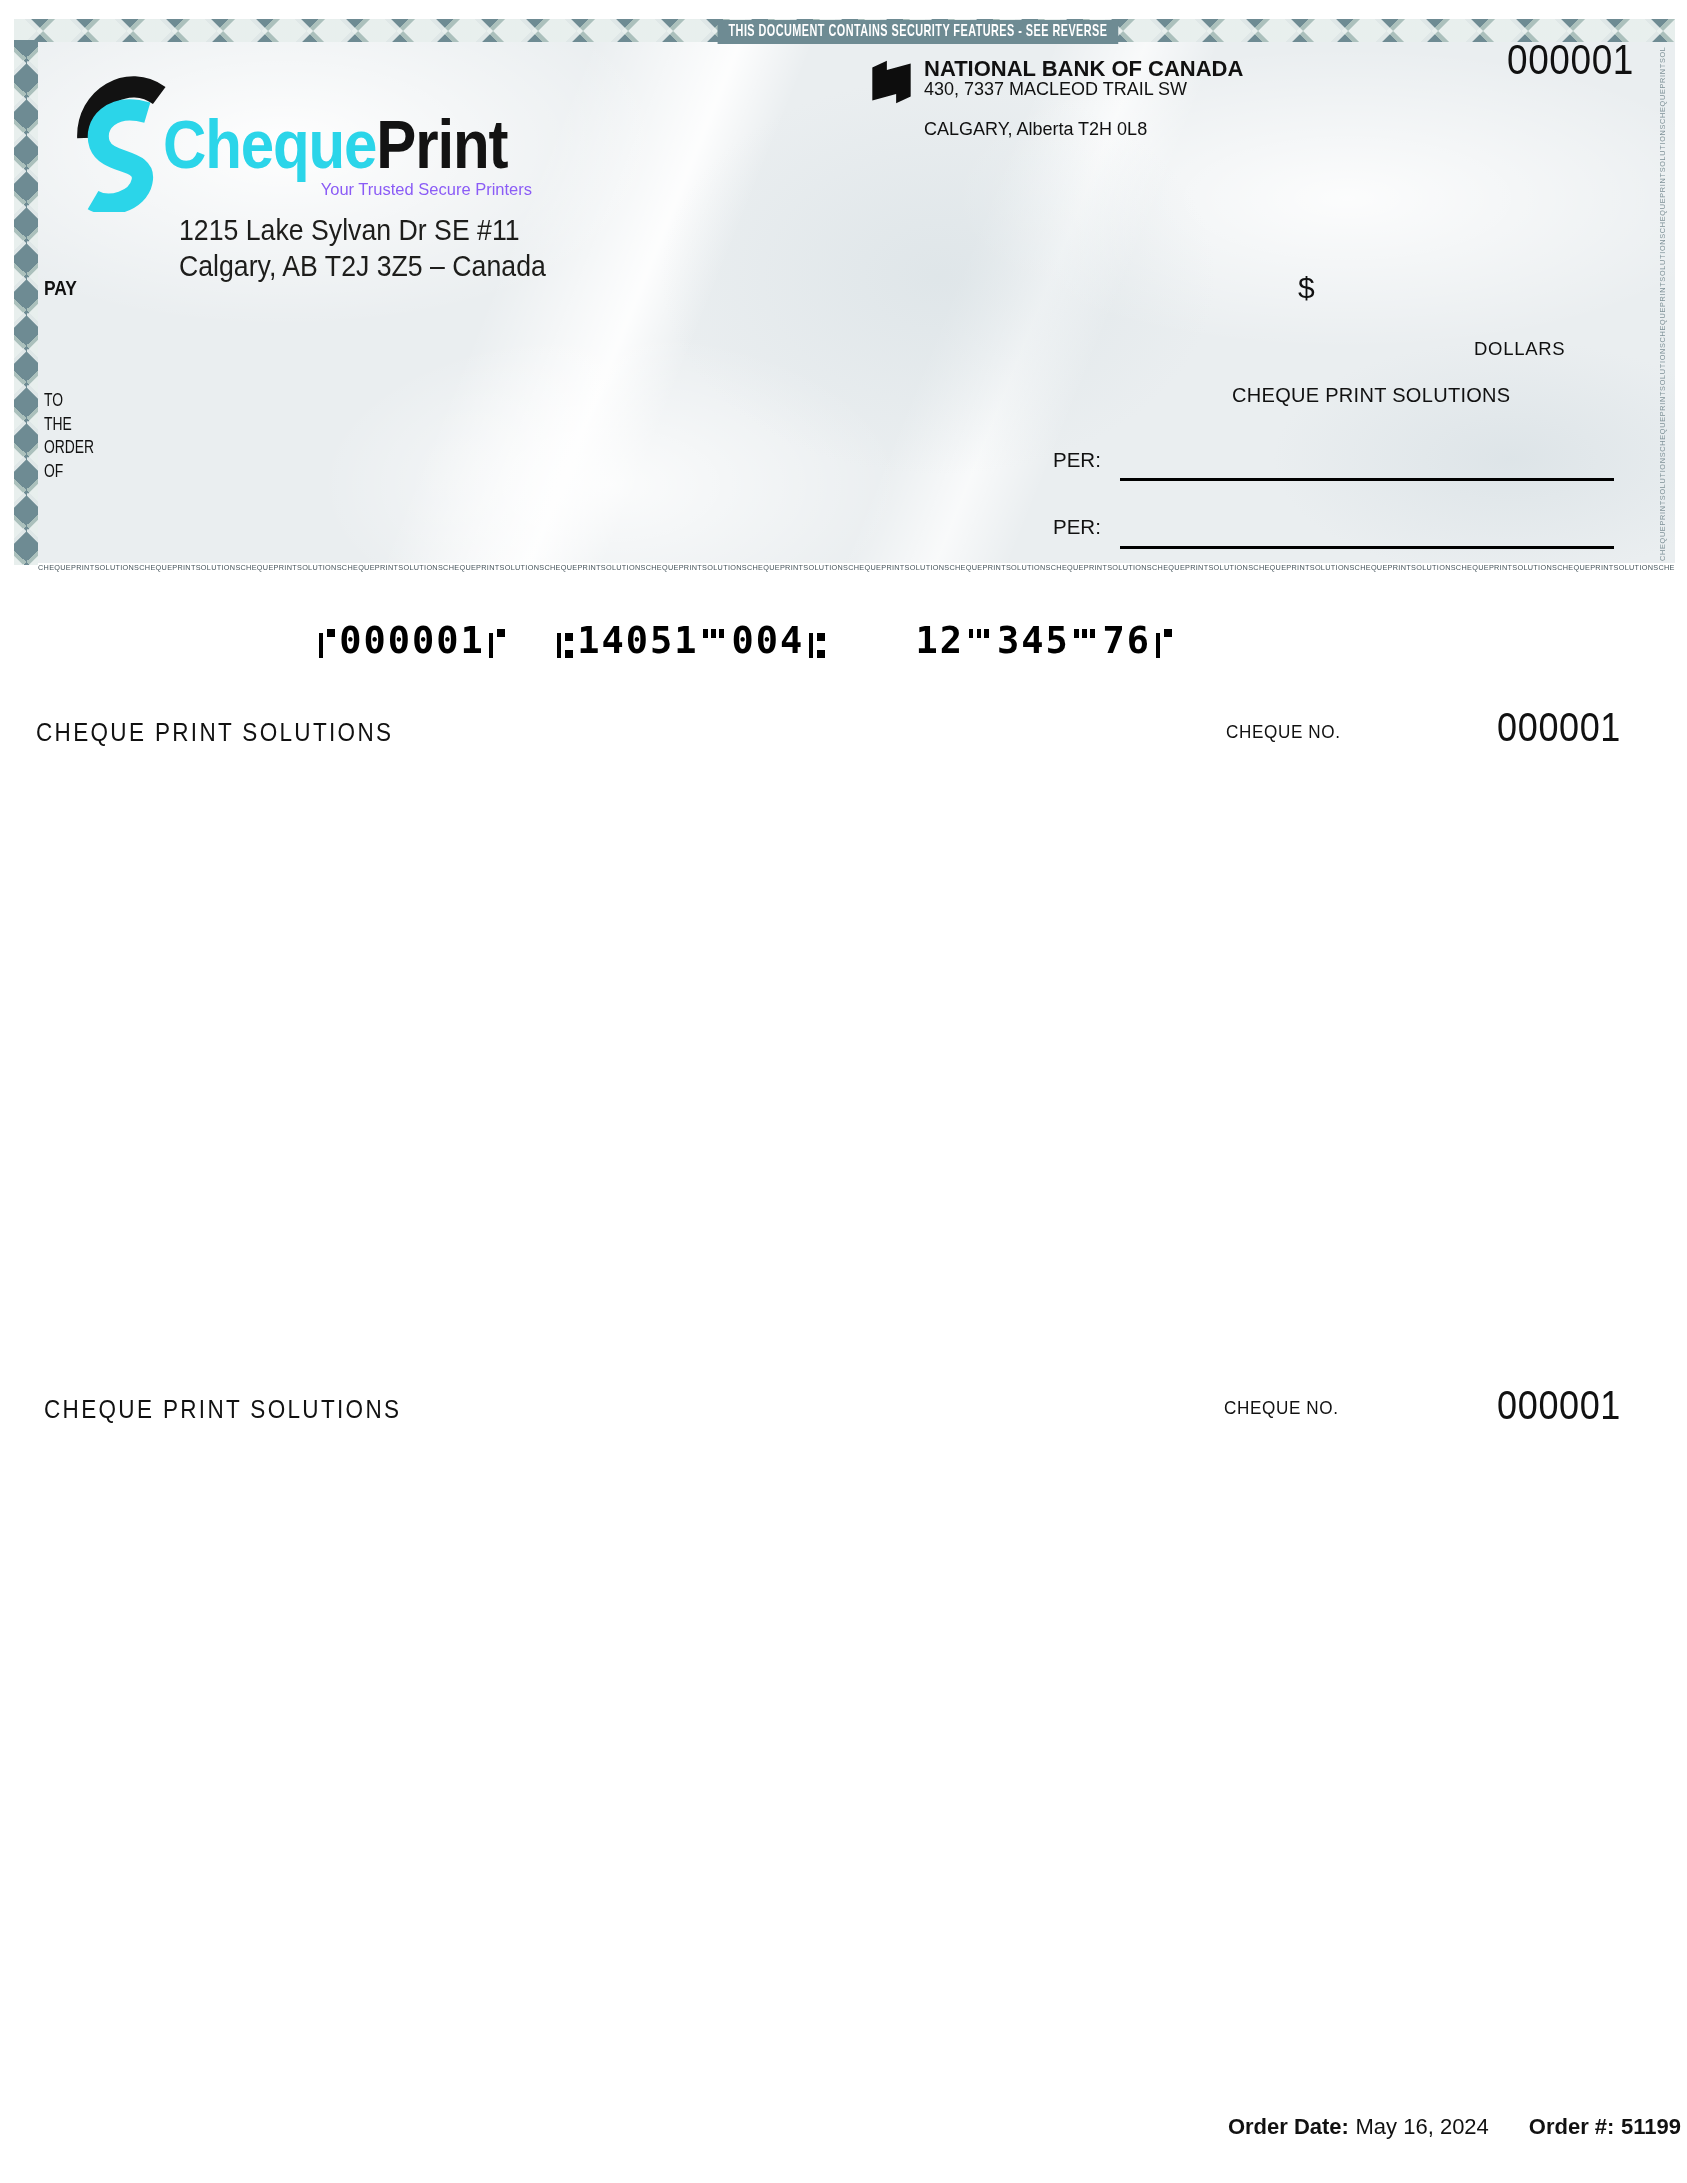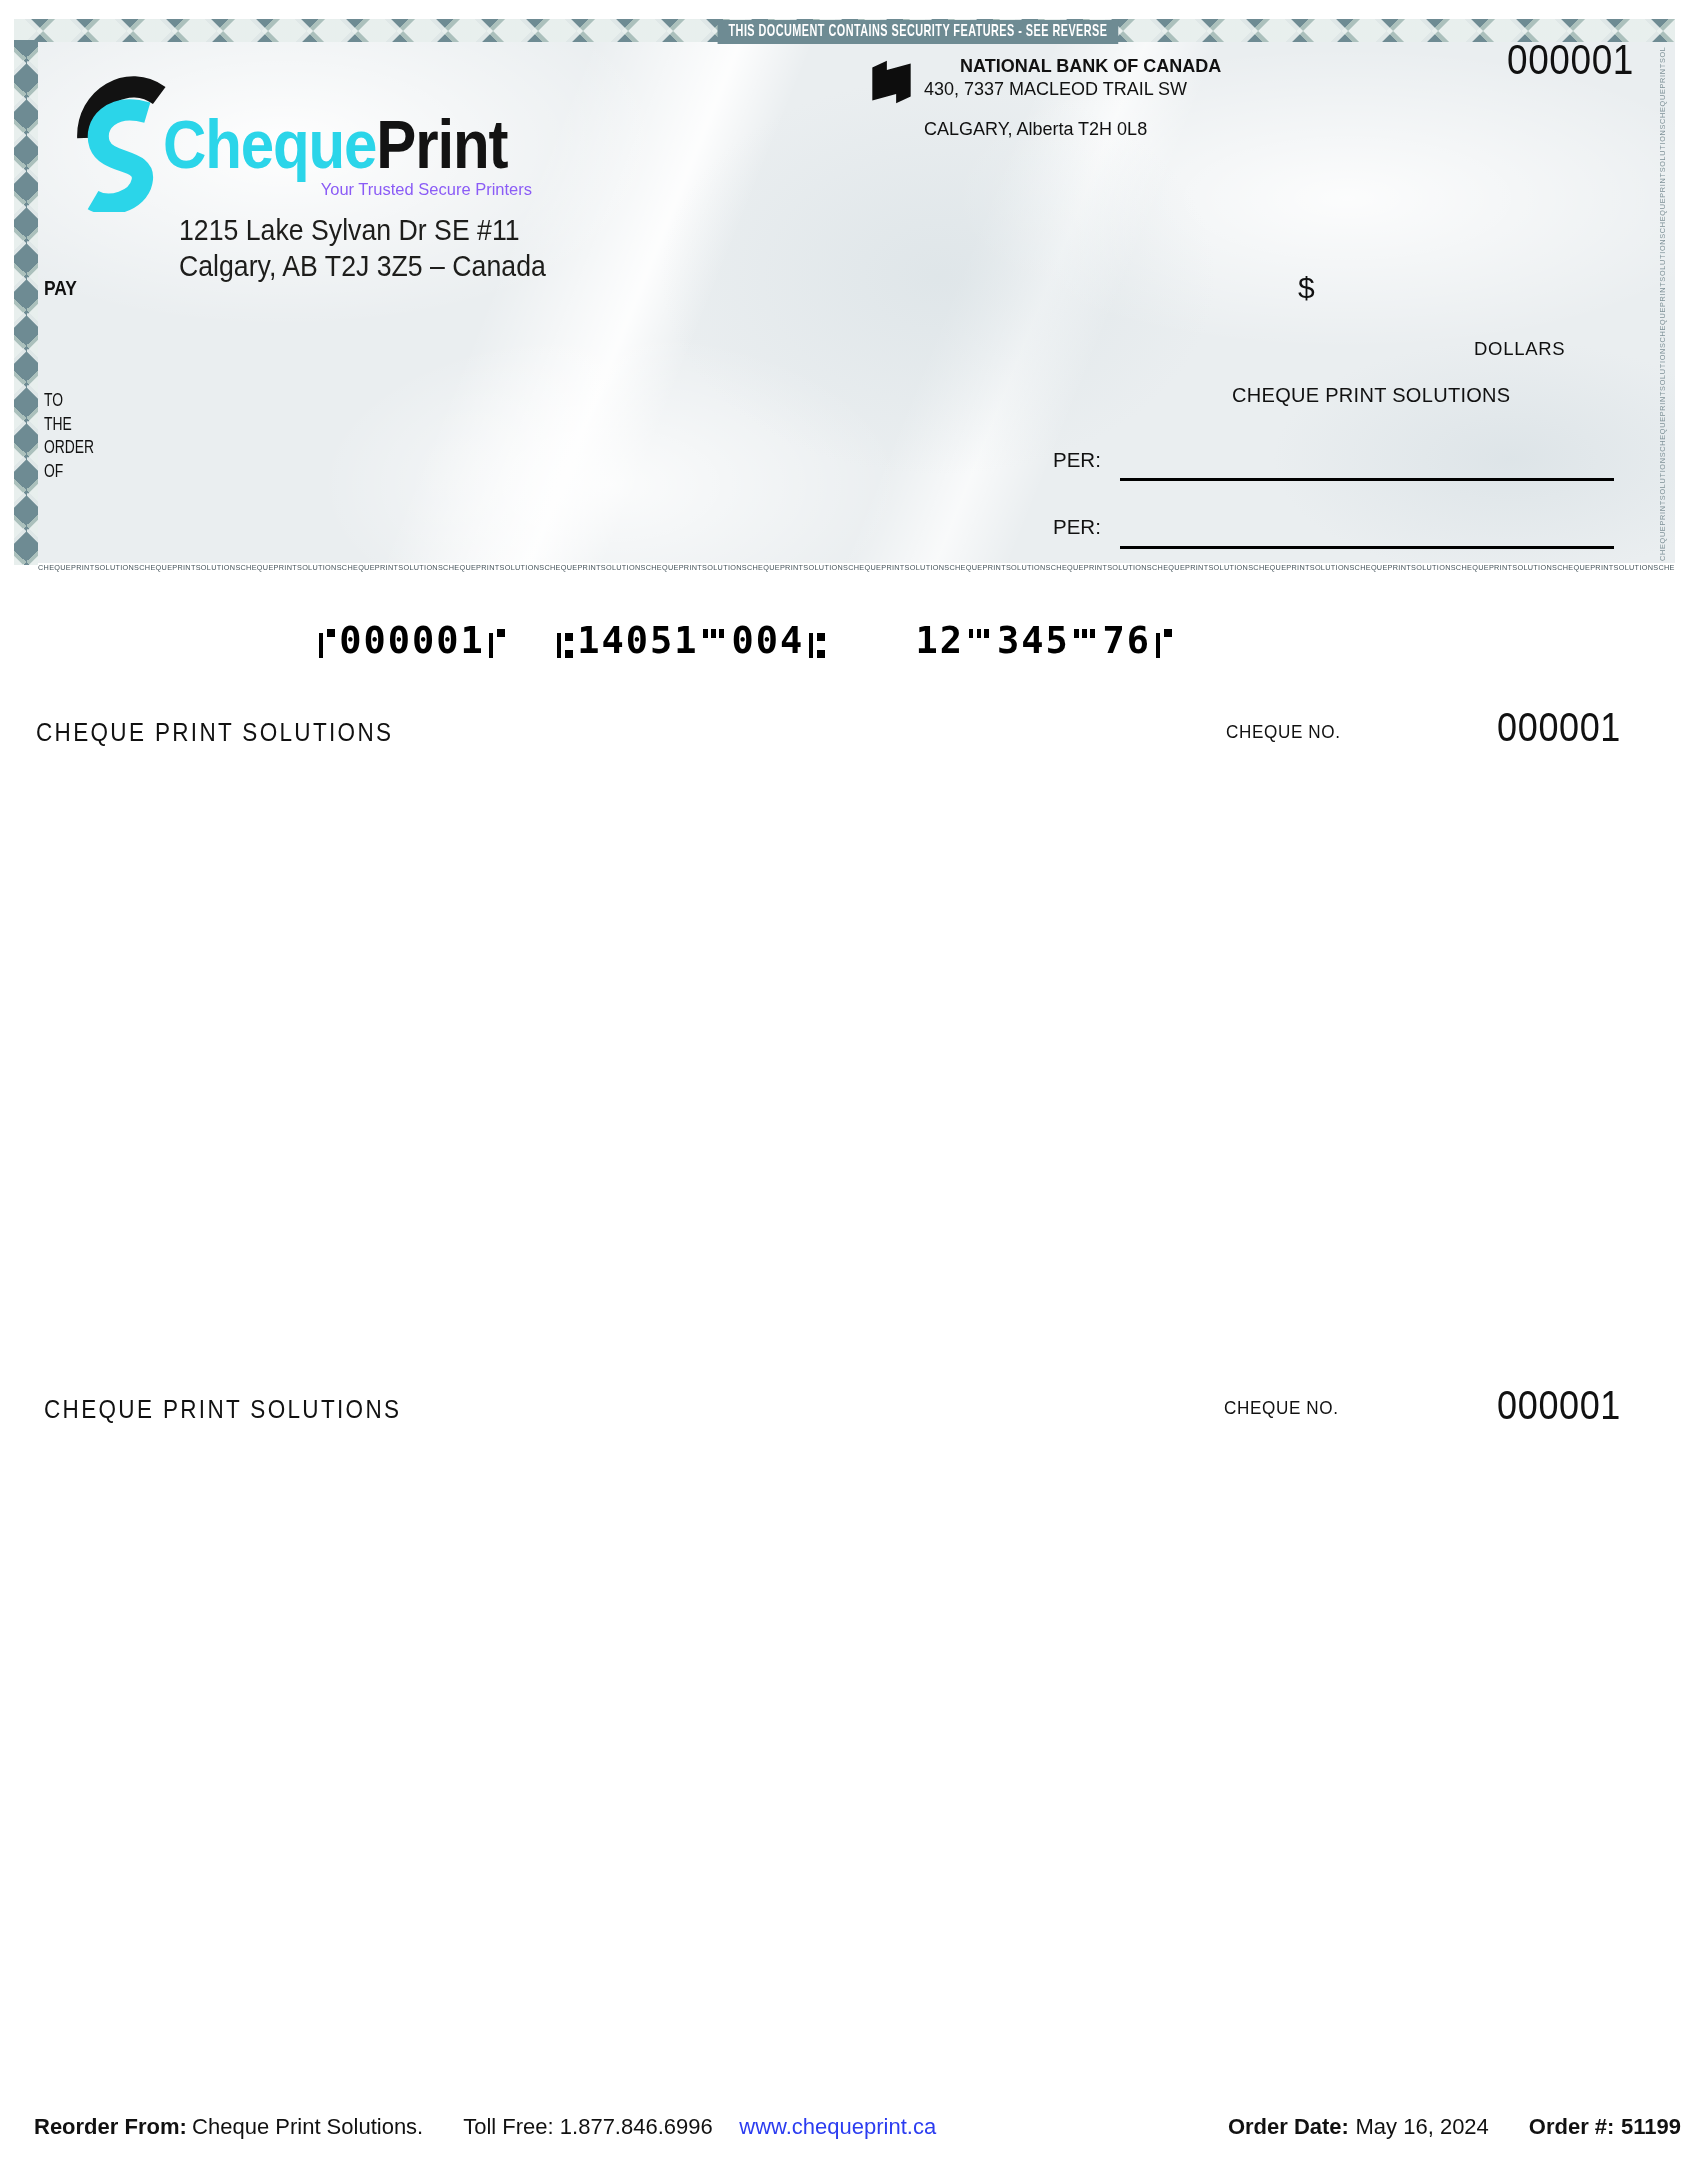--- a/index.html
+++ b/index.html
@@ -43,21 +43,21 @@
   .logo-mark{left:77px;top:69px;width:89px;height:143px;}
   .logo-text{left:163px;top:107px;font-size:69px;font-weight:700;letter-spacing:-1.3px;
     transform:scaleX(.87);transform-origin:left top;white-space:nowrap;line-height:1.1;}
   .logo-cyan{color:#2bd5e9;} .logo-black{color:#131313;}
   .tagline{left:278px;top:180px;width:254px;text-align:right;font-size:16.5px;color:#8b5cf6;}
   .addr{left:179px;top:212px;font-size:29px;line-height:36px;color:#1d1d1b;
     transform:scaleX(.92);transform-origin:left top;white-space:nowrap;}
 
   
   .bank-flag{left:871px;top:58px;width:41px;height:48px;}
-  .bank-name{left:960px;top:56px;font-size:18px;font-weight:700;white-space:nowrap;}
+  .bank-name{left:924px;top:56px;font-size:22px;font-weight:700;white-space:nowrap;}
   .bank-a1{left:924px;top:79px;font-size:18px;white-space:nowrap;}
   .bank-a2{left:924px;top:103px;font-size:18px;white-space:nowrap;margin-top:16px;}
 
   .chq-no-top{left:1442px;top:36px;width:192px;text-align:right;font-size:42px;
     transform:scaleX(.88);transform-origin:right top;letter-spacing:0.7px;}
 
   
   .pay{left:44px;top:276px;font-size:20.5px;font-weight:700;transform:scaleX(.85);transform-origin:left top;}
   .tto{left:44px;top:388px;font-size:18.5px;line-height:23.5px;transform:scaleX(.75);transform-origin:left top;}
   .tto span{display:block;}
@@ -198,26 +198,20 @@
     </div>
 
   <div class="abs stub-co s1co">CHEQUE PRINT SOLUTIONS</div>
   <div class="abs stub-lab s1lab">CHEQUE NO.</div>
   <div class="abs stub-no s1no">000001</div>
 
   <div class="abs stub-co s2co">CHEQUE PRINT SOLUTIONS</div>
   <div class="abs stub-lab s2lab">CHEQUE NO.</div>
   <div class="abs stub-no s2no">000001</div>
 
-  <div class="abs footer-left">
-    <span class="fb">Reorder From:</span>
-    <span class="gap8">Cheque Print Solutions.</span>
-    <span class="gap60">Toll Free: 1.877.846.6996</span>
-    <span class="gap40 link">www.chequeprint.ca</span>
-  </div>
   <div class="abs footer-right">
     <span class="fb">Order Date:</span>
     <span class="gap10">May 16, 2024</span>
     <span class="fb gap60">Order #:</span>
     <span class="fb gap10">51199</span>
   </div>
 
 </div>
 
 

